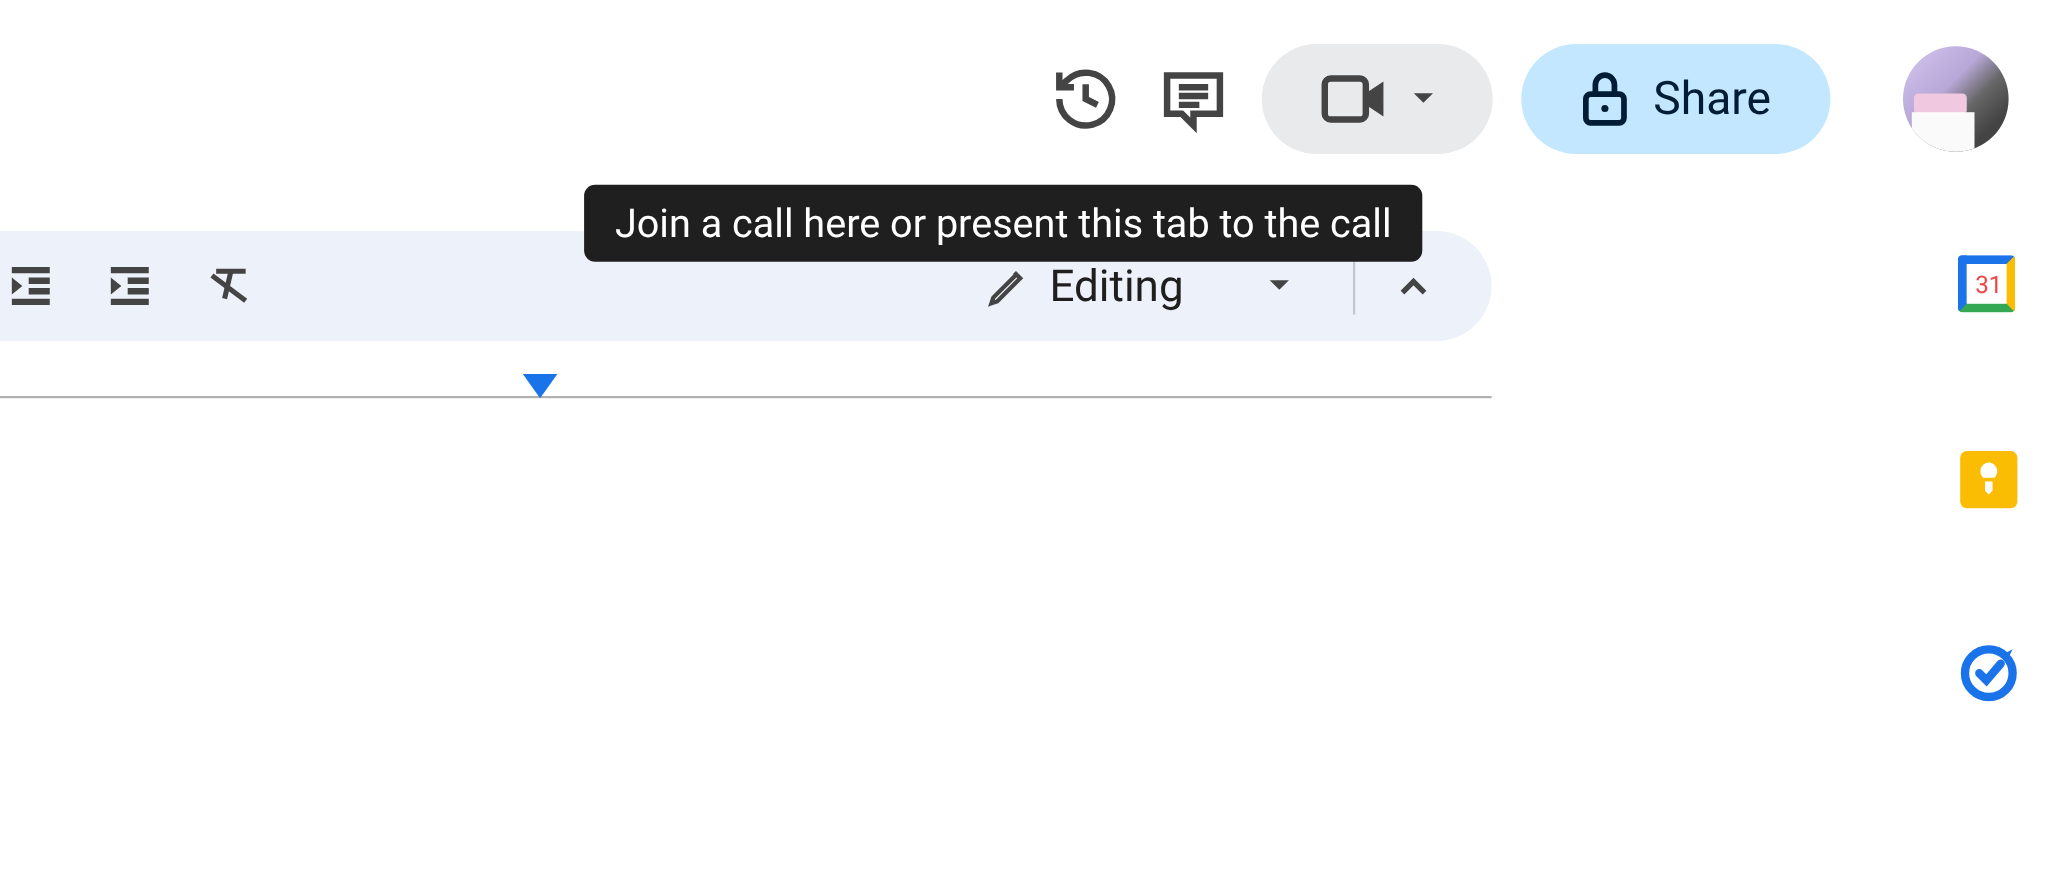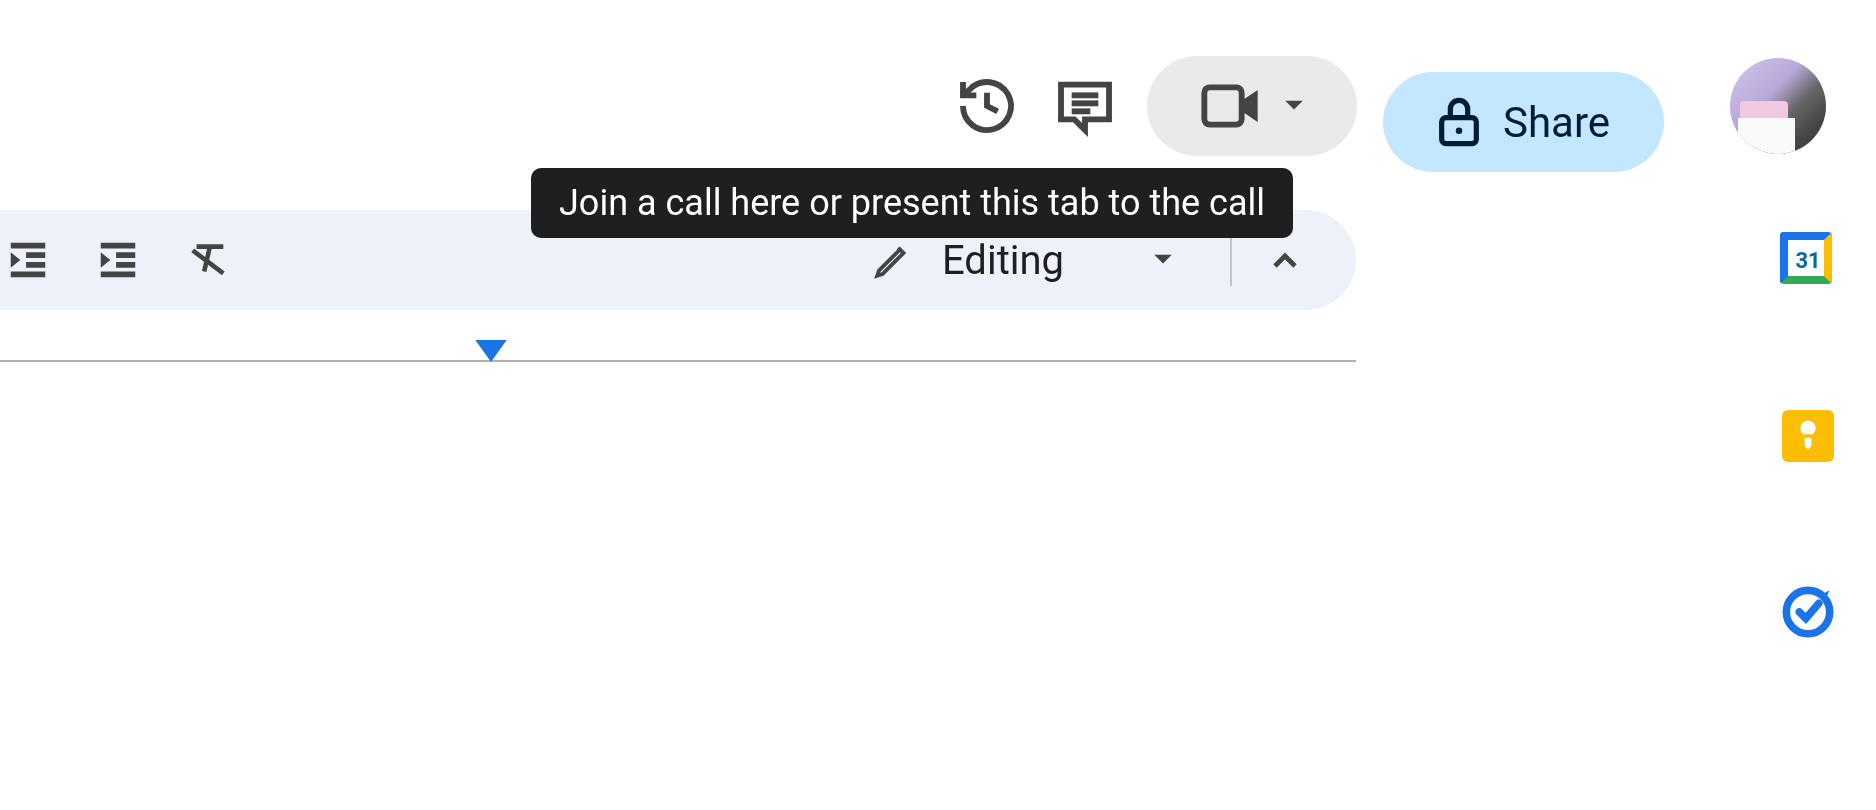--- a/index.html
+++ b/index.html
@@ -2,50 +2,50 @@
 <html><head>
   <meta charset="utf-8">
   <style>
     * { box-sizing: border-box; margin: 0; padding: 0; }
     body { font-family: 'Google Sans', Roboto, Arial, sans-serif; width: 1876px; height: 810px; background: #fff; overflow: hidden; position: relative; }
 
     
     .top-row { position: absolute; top: 40px; right: 50px; display: flex; align-items: center; gap: 26px; }
     .icon-btn { width: 72px; height: 72px; display: flex; align-items: center; justify-content: center; border-radius: 50%; cursor: pointer; }
     .video-btn { width: 210px; height: 100px; background: #e9eaec; border-radius: 50px; display: flex; align-items: center; justify-content: center; gap: 20px; cursor: pointer; }
-    .share-btn { height: 100px; background: #c2e7ff; border-radius: 50px; display: flex; align-items: center; justify-content: center; gap: 22px; padding: 0 54px; cursor: pointer; margin-top: 32px; }
+    .share-btn { height: 100px; background: #c2e7ff; border-radius: 50px; display: flex; align-items: center; justify-content: center; gap: 22px; padding: 0 54px; cursor: pointer; }
     .share-btn span { font-size: 42px; color: #001d35; font-weight: 400; }
     .avatar { width: 96px; height: 96px; border-radius: 50%; overflow: hidden; background: linear-gradient(135deg, #d4c5f0 0%, #b8a8d8 40%, #666 60%, #444 80%); position: relative; cursor: pointer; margin-left: 40px; }
     .avatar::before { content: ""; position: absolute; left: 10%; top: 45%; width: 50%; height: 20%; background: #f0c8e0; border-radius: 4px; }
     .avatar::after { content: ""; position: absolute; left: 8%; top: 62%; width: 60%; height: 40%; background: #fafafa; }
 
     
     .tooltip { position: absolute; top: 168px; left: 515px; background: #1f1f1f; color: #fff; font-size: 36px; padding: 14px 28px; border-radius: 10px; white-space: nowrap; z-index: 10; margin-left: 16px; }
 
     
     .toolbar { position: absolute; top: 210px; left: 0; right: 520px; height: 100px; background: #edf2fa; border-radius: 0 50px 50px 0; display: flex; align-items: center; }
     .toolbar-left { display: flex; align-items: center; gap: 34px; padding-left: 0; }
     .toolbar-icon-btn { width: 56px; height: 56px; display: flex; align-items: center; justify-content: center; cursor: pointer; }
     .toolbar-right { margin-left: auto; display: flex; align-items: center; padding-right: 10px; }
-    .editing-dropdown { display: flex; align-items: center; gap: 28px; padding: 0 38px; cursor: pointer; }
+    .editing-dropdown { display: flex; align-items: center; gap: 16px; padding: 0 38px; cursor: pointer; }
     .editing-dropdown span { font-size: 40px; color: #1f1f1f; }
     .divider { width: 2px; height: 52px; background: #c4c7c9; margin: 0 18px; }
     .collapse-btn { width: 70px; height: 70px; display: flex; align-items: center; justify-content: center; cursor: pointer; margin-right: 26px; }
 
     
     .ruler { position: absolute; top: 360px; left: 0; right: 520px; height: 2px; background: #b0b0b0; }
     .marker { position: absolute; top: 340px; left: 474px; cursor: pointer; }
 
     
     .side-panel { position: absolute; top: 232px; right: 40px; display: flex; flex-direction: column; gap: 120px; align-items: center; }
     .side-icon { width: 56px; height: 56px; display: flex; align-items: center; justify-content: center; cursor: pointer; }
 
     .calendar-icon { width: 56px; height: 56px; position: relative; }
     .calendar-icon .cal-frame { width: 52px; height: 52px; border: 8px solid transparent; border-top-color: #1a73e8; border-left-color: #1a73e8; border-right-color: #fbbc04; border-bottom-color: #34a853; position: relative; border-radius: 4px; }
-    .calendar-icon .cal-num { position: absolute; top: 50%; left: 50%; transform: translate(-50%, -50%); font-size: 22px; font-weight: 700; color: #0369a1; }
+    .calendar-icon .cal-num { position: absolute; top: 50%; left: 50%; transform: translate(-50%, -50%); font-size: 22px; font-weight: 400; color: #ef4444; }
 
     .keep-icon { width: 52px; height: 52px; background: #fbbc04; border-radius: 6px; display: flex; align-items: center; justify-content: center; }
 
     svg { display: block; }
   </style>
 </head>
 <body>
 
 <div class="top-row">
   <div class="icon-btn">

